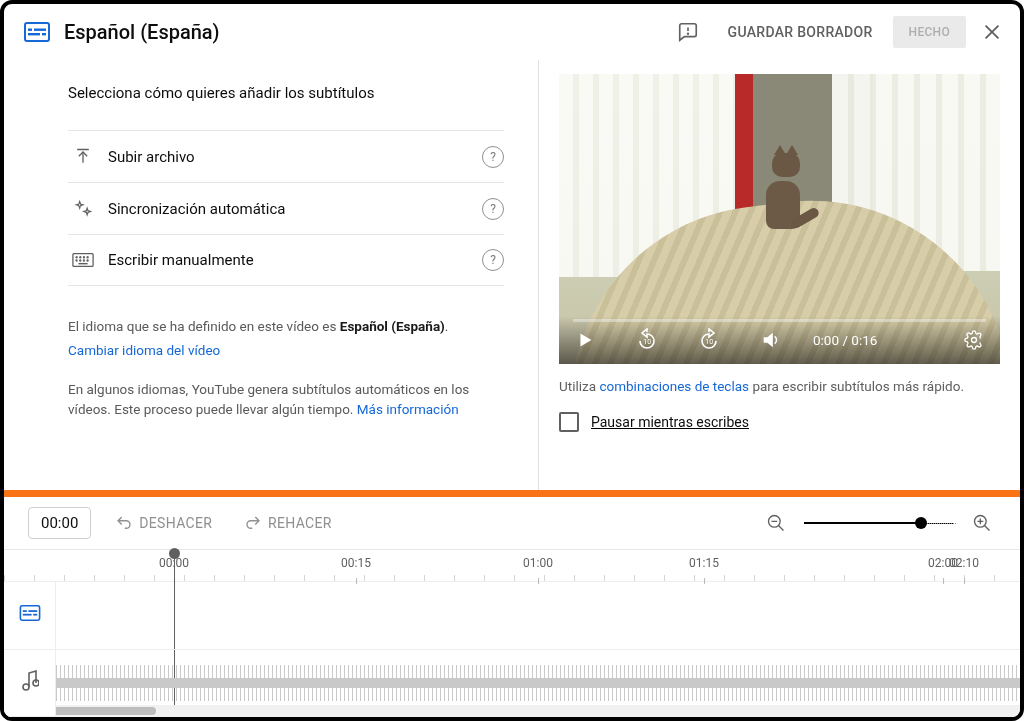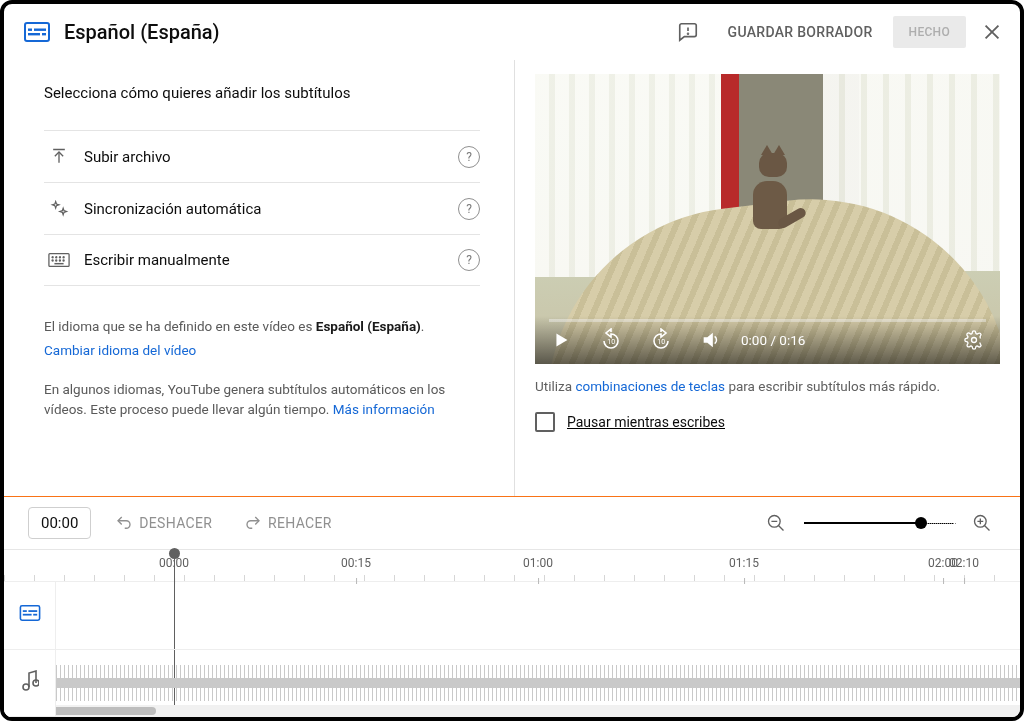--- a/index.html
+++ b/index.html
@@ -8,21 +8,21 @@
   
   .header{height:56px;display:flex;align-items:center;padding:0 8px 0 20px;border-bottom:1px solid rgba(0,0,0,0);justify-content:space-between;}
   .header-left{display:flex;align-items:center;gap:14px;}
   .cc-icon{width:26px;height:20px;}
   .lang-title{font-size:20px;font-weight:500;color:#0d0d0d;}
   .header-right{display:flex;align-items:center;gap:6px;}
   .icon-btn{width:40px;height:40px;display:flex;align-items:center;justify-content:center;border:none;background:none;cursor:pointer;border-radius:20px;color:#606060;}
   .btn-flat{background:none;border:none;font-weight:500;font-size:14px;letter-spacing:.3px;color:#606060;padding:8px 14px;cursor:pointer;}
   .btn-done{background:#eaeaea;color:#aeaeae;font-weight:500;font-size:12px;padding:9px 16px;border:none;border-radius:2px;cursor:pointer;letter-spacing:.3px;}
   
-  .main{flex:1;display:flex;min-height:0;border-bottom:1px solid #f97316;}
+  .main{flex:1;display:flex;min-height:0;border-bottom:7px solid #f97316;padding-left:24px;}
   .left{flex:0 0 510px;padding:24px 34px 10px 40px;display:flex;flex-direction:column;}
   .right{flex:1;border-left:1px solid #e0e0e0;background:#fff;display:flex;flex-direction:column;}
   .sel-hdr{font-size:15px;color:#0d0d0d;}
   .methods{margin-top:28px;}
   .method-row{display:flex;align-items:center;height:52px;border-top:1px solid #e4e4e4;cursor:pointer;}
   .method-row:last-child{border-bottom:1px solid #e4e4e4;}
   .method-icn{width:30px;display:flex;align-items:center;justify-content:center;color:#606060;}
   .method-lbl{flex:1;font-size:15px;color:#0d0d0d;margin-left:10px;}
   .help-circ{width:22px;height:22px;border:1.2px solid #909090;border-radius:50%;color:#7a7a7a;display:flex;align-items:center;justify-content:center;font-size:12px;}
   .info-txt{margin-top:30px;font-size:13.5px;color:#5a5a5a;line-height:1.5;}
@@ -37,21 +37,21 @@
   .door2{position:absolute;left:calc(40% + 18px);top:0;width:120px;height:62%;background:#8a8877;}
   .curtain-l{position:absolute;left:0;top:0;width:40%;height:70%;background:repeating-linear-gradient(90deg,#fdfdfa 0 14px,#f1f2ea 14px 20px);opacity:.9;}
   .curtain-r{position:absolute;right:0;top:0;width:38%;height:68%;background:repeating-linear-gradient(90deg,#fafaf6 0 16px,#edeee4 16px 22px);opacity:.95;}
   .couch{position:absolute;left:0;right:0;bottom:-50px;height:210px;border-radius:200px 200px 0 0;background:repeating-linear-gradient(120deg,#d7cda9 0 8px,#c9bf98 8px 14px);transform:rotate(-7deg);}
   .cat{position:absolute;left:46%;top:26%;width:52px;height:80px;}
   .cat-body{position:absolute;bottom:0;left:4px;width:34px;height:48px;background:#6d5a46;border-radius:14px 14px 8px 8px;}
   .cat-head{position:absolute;top:4px;left:10px;width:28px;height:24px;background:#6a5744;border-radius:10px;}
   .cat-ear1{position:absolute;top:-4px;left:12px;width:0;height:0;border-left:6px solid transparent;border-right:6px solid transparent;border-bottom:10px solid #6a5744;}
   .cat-ear2{position:absolute;top:-4px;left:24px;width:0;height:0;border-left:6px solid transparent;border-right:6px solid transparent;border-bottom:10px solid #6a5744;}
   .cat-tail{position:absolute;bottom:6px;right:-6px;width:30px;height:10px;background:#6a5744;border-radius:8px;transform:rotate(-30deg);}
-  .video-ctrls{position:absolute;left:0;right:0;bottom:0;height:48px;background:linear-gradient(to top,rgba(0,0,0,.55),rgba(0,0,0,0));display:flex;align-items:center;gap:18px;padding:0 10px;color:#fff;fill:#fff;}
+  .video-ctrls{position:absolute;left:0;right:0;bottom:0;height:48px;background:linear-gradient(to top,rgba(0,0,0,.55),rgba(0,0,0,0));display:flex;align-items:center;gap:30px;padding:0 10px;color:#fff;fill:#fff;}
   .progress{position:absolute;left:14px;right:14px;bottom:42px;height:3px;background:rgba(255,255,255,.45);}
   .vc-icn{width:32px;height:32px;display:flex;align-items:center;justify-content:center;cursor:pointer;}
   .vc-time{font-size:13.5px;margin-left:-4px;}
   .spacer{flex:1;}
   .hint{font-size:13.5px;color:#606060;padding:14px 20px 4px 20px;}
   .pause-row{display:flex;align-items:center;gap:12px;padding:14px 20px 0 20px;text-decoration:underline;}
   .chk{width:20px;height:20px;border:2px solid #606060;border-radius:2px;}
   .pause-lbl{font-size:14px;color:#0d0d0d;}
   
   .tl-bar{height:52px;display:flex;align-items:center;padding:0 24px;gap:16px;}
@@ -277,21 +277,21 @@
         </span>
     </div>
   </div>
 
   <div class="timeline">
     <div class="tl-ruler">
       <div class="ruler-ticks"></div>
       <div class="tick" style="left:170px">00:00</div>
       <div class="tick" style="left:352px">00:15</div>
       <div class="tick" style="left:534px">01:00</div>
-      <div class="tick" style="left:740px">01:15</div>
+      <div class="tick" style="left:700px">01:15</div>
       <div class="tick" style="left:939px">02:00</div>
       <div class="tick" style="left:960px">02:10</div>
     </div>
     <div class="playhead" style="left:170px"></div>
     <div class="tl-rows">
       <div class="tl-side">
         <div class="tl-side-cell">
             <span class="cc-mini"><svg width="22" height="16" viewBox="0 0 26 20">
                 <rect x="1" y="1" width="24" height="18" rx="2" fill="none" stroke="#1568d6" stroke-width="2"></rect>
                 <rect x="4" y="11" width="11" height="2.2" fill="#1568d6"></rect>

